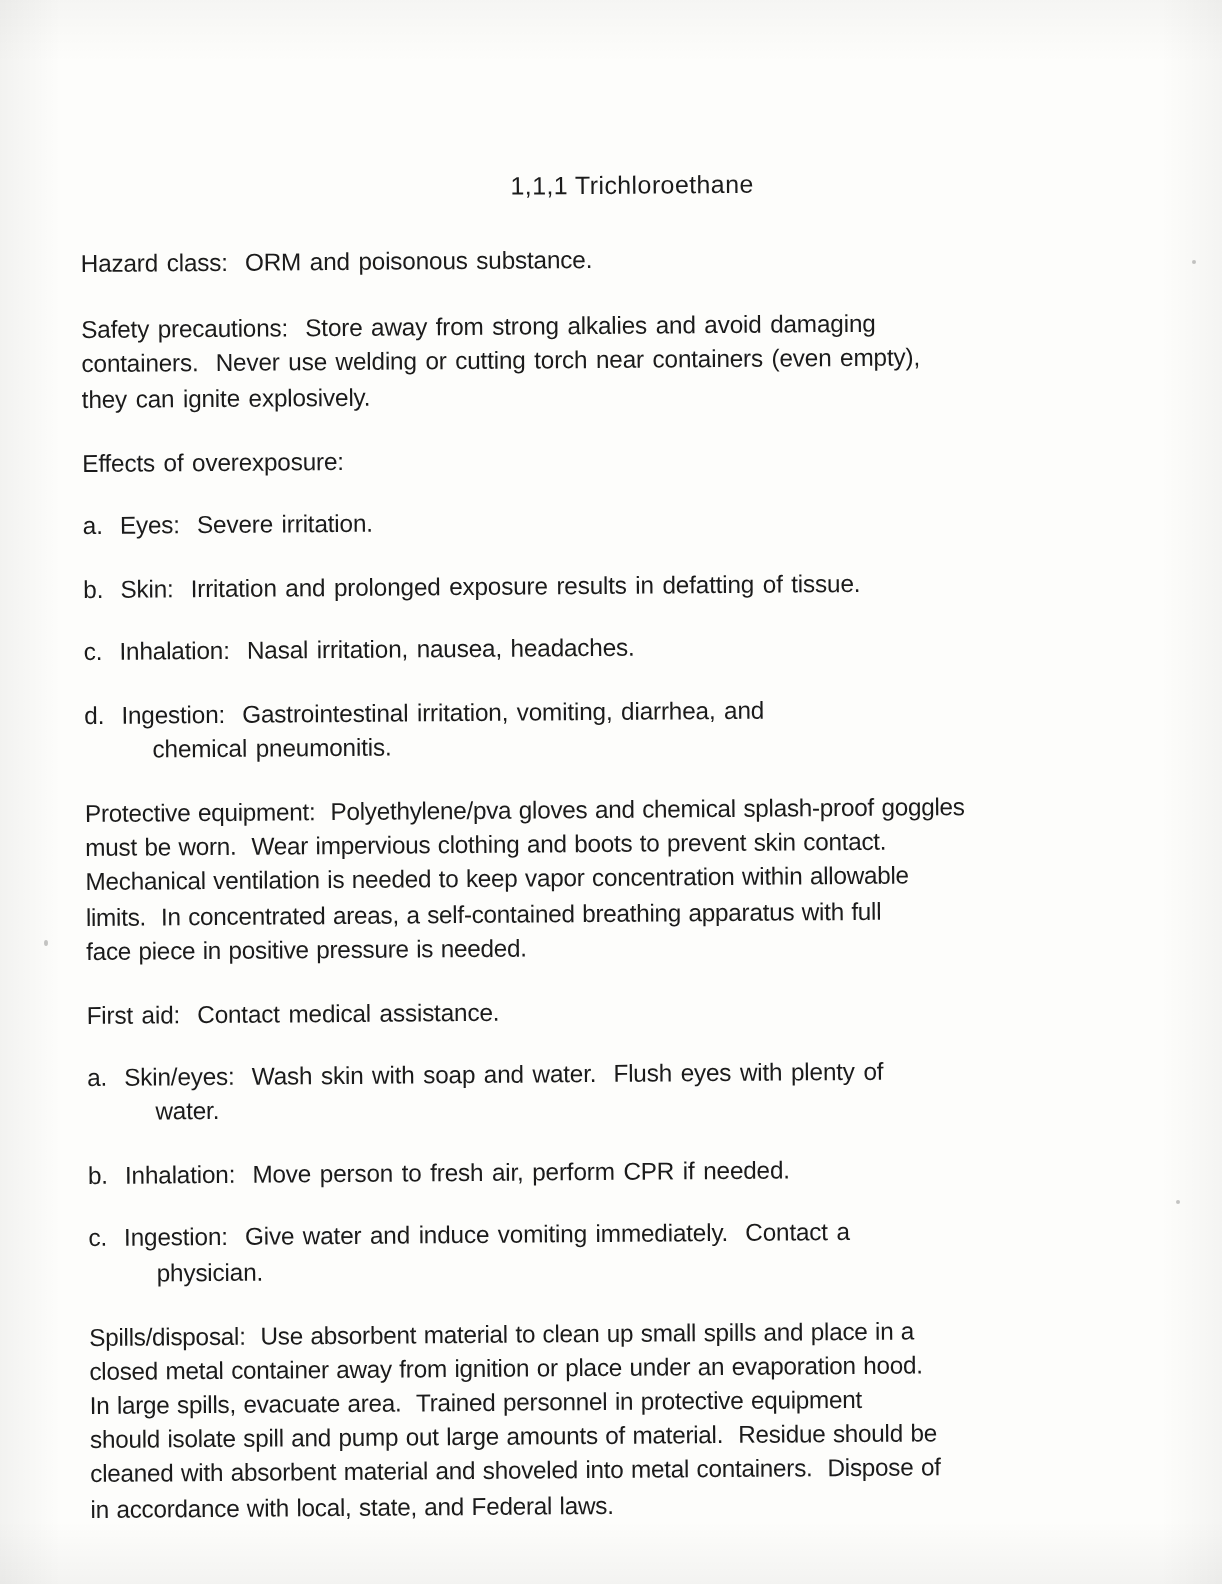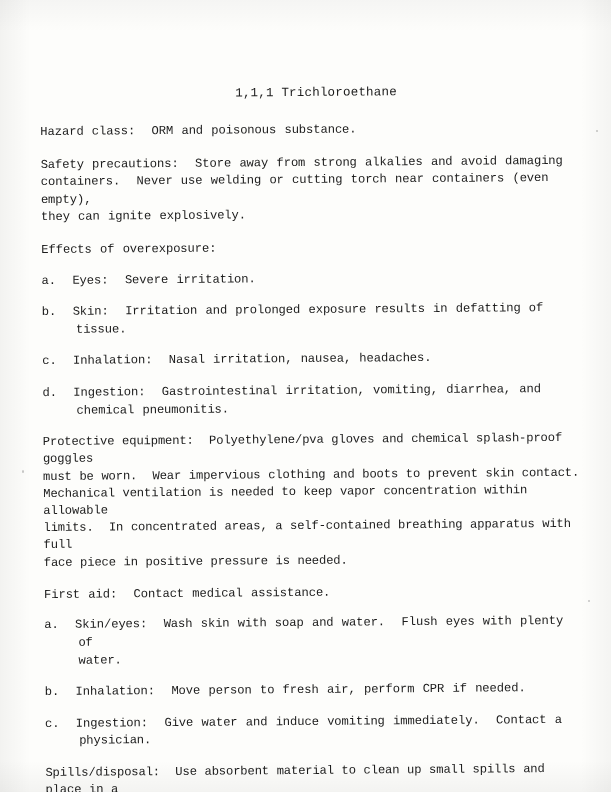--- a/index.html
+++ b/index.html
@@ -6,21 +6,21 @@
     margin: 0;
     padding: 0;
     background: #ffffff;
   }
   .page {
     position: relative;
     width: 611px;
     height: 792px;
     background: #fdfdfb;
     overflow: hidden;
-    font-family: Liberation Mono, monospace;
+    font-family: Liberation Sans, sans-serif;
     color: #1b1b1b;
   }
   
   .page::before {
     content: "";
     position: absolute;
     inset: 0;
     background:
       linear-gradient(to right, rgba(0,0,0,0.045), rgba(0,0,0,0) 5%, rgba(0,0,0,0) 95%, rgba(0,0,0,0.035)),
       linear-gradient(to bottom, rgba(0,0,0,0.03), rgba(0,0,0,0) 4%, rgba(0,0,0,0) 96%, rgba(0,0,0,0.04));

